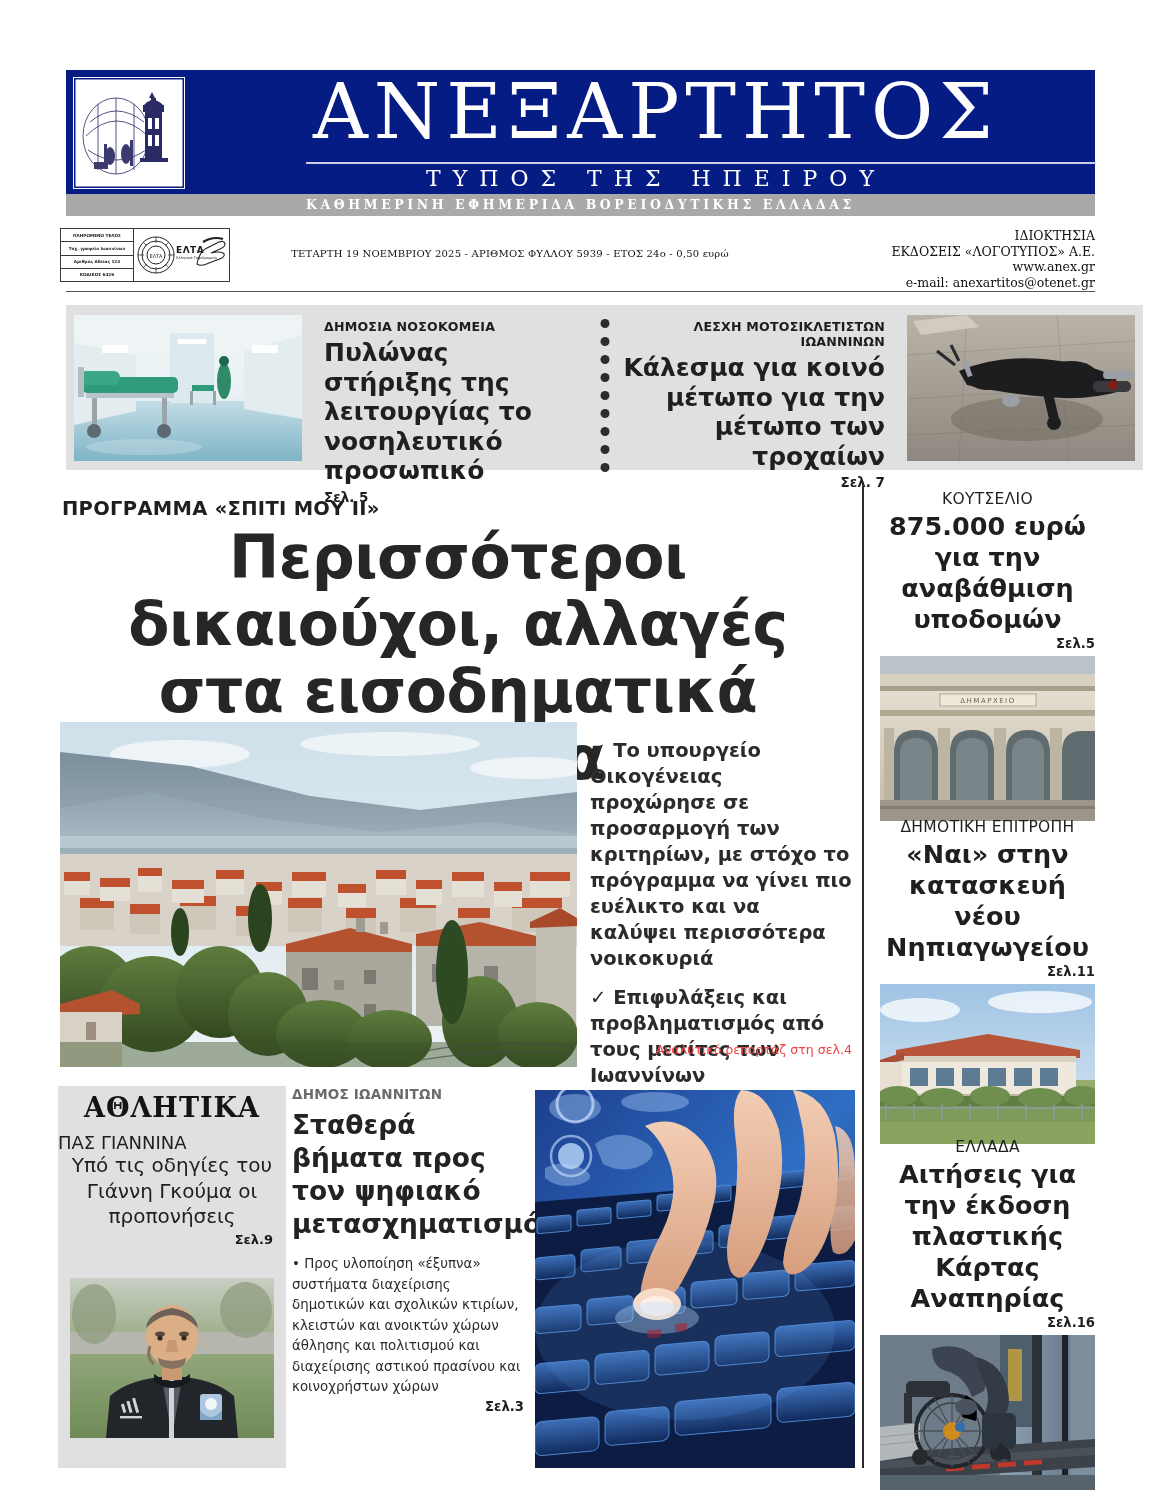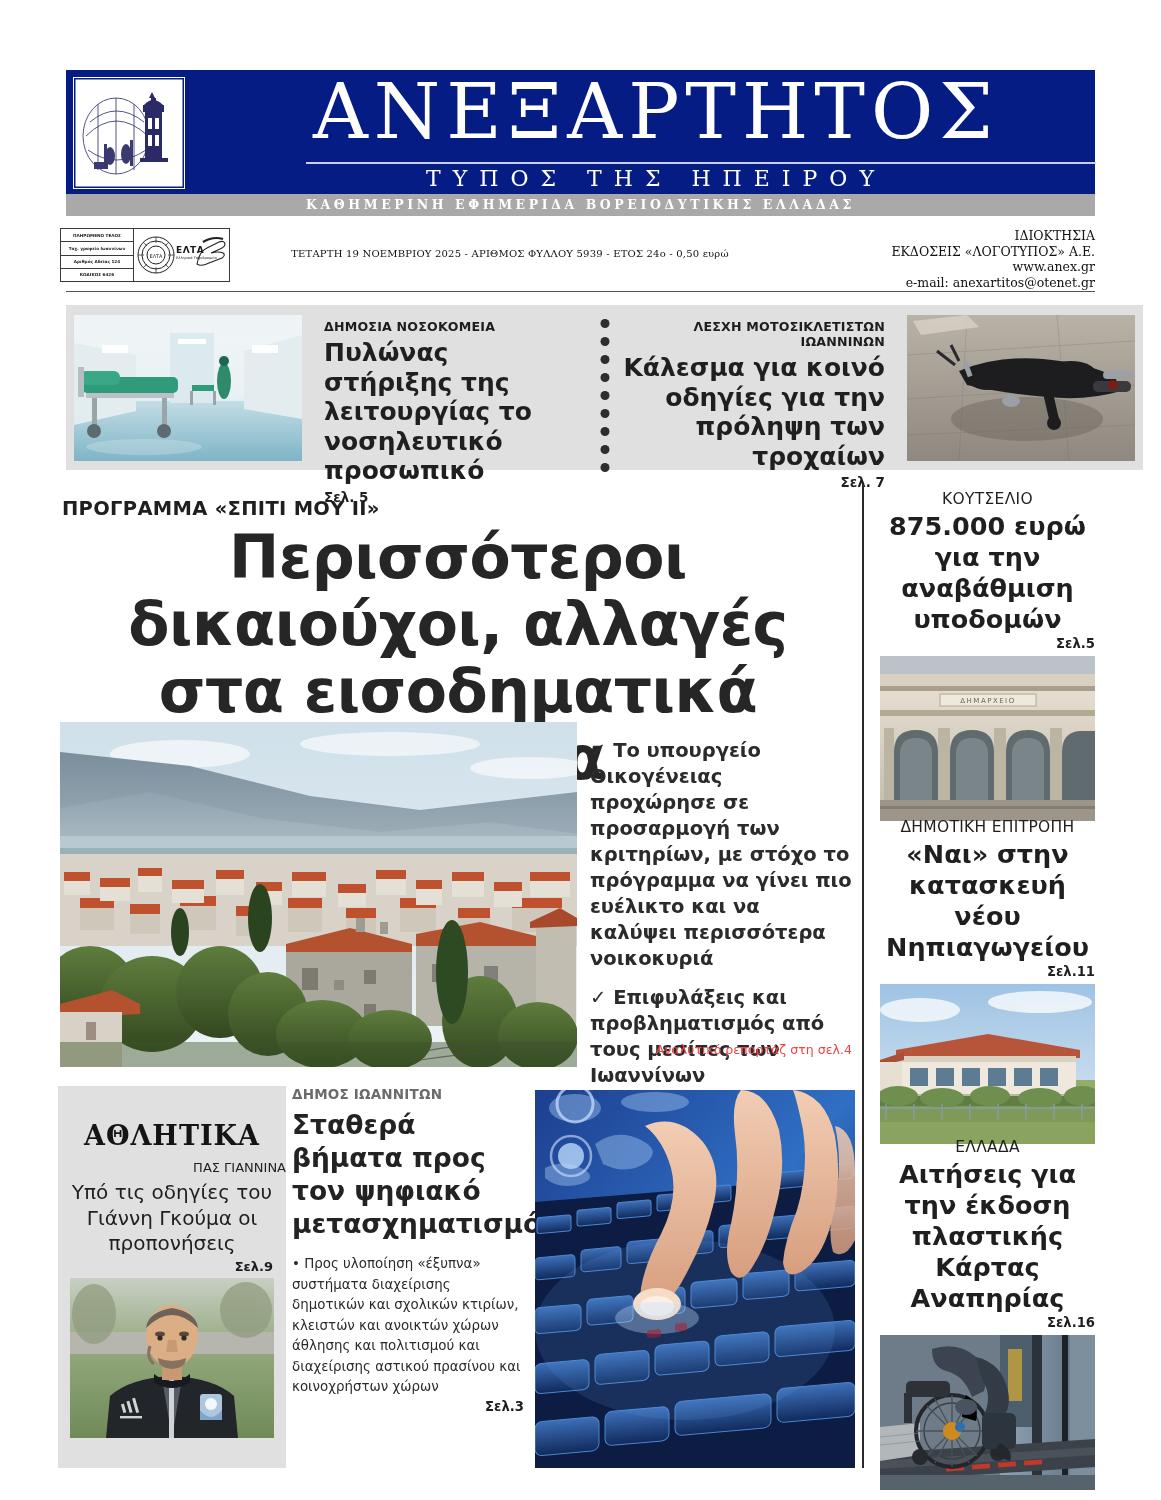--- a/index.html
+++ b/index.html
@@ -136,27 +136,27 @@
     font-size:12.6px;color:#ef4444;
   }
 
   
   .sports{
     position:absolute;left:58px;top:1086px;width:228px;height:382px;
     background:#e0e0e0;
   }
   .sports-title{
     text-align:center;font-family:"DejaVu Serif","Liberation Serif",serif;
-    font-size:27px;font-weight:700;color:#141414;padding-top:6px;letter-spacing:1px;margin-top:28px;
+    font-size:27px;font-weight:700;color:#141414;padding-top:6px;letter-spacing:1px;
   }
   .sports-kicker{
-    text-align:right;font-size:13px;font-weight:400;color:#1f1f1f;margin-top:9px;
+    text-align:left;font-size:18px;font-weight:400;color:#1f1f1f;margin-top:9px;
   }
   .sports-head{
-    text-align:center;font-size:20px;line-height:25.5px;color:#1f1f1f;margin-top:5px;
+    text-align:center;font-size:20px;line-height:25.5px;color:#1f1f1f;
   }
   .sports-sel{text-align:right;font-size:13px;font-weight:700;padding-right:13px;margin-top:2px;}
   .sports-photo{
     position:absolute;left:12px;top:192px;width:204px;height:160px;overflow:hidden;background:#667;
   }
 
   
   .dimos{position:absolute;left:292px;top:1086px;width:232px;}
   .dimos-kicker{font-size:13.5px;font-weight:700;color:#6b6b6b;letter-spacing:.2px;}
   .dimos-head{
@@ -338,21 +338,21 @@
       <span class="dot"></span>
       <span class="dot"></span>
       <span class="dot"></span>
       <span class="dot"></span>
       <span class="dot"></span>
       <span class="dot"></span>
     </div>
 
     <div class="strip-txt strip-txt-right">
       <div class="kicker">ΛΕΣΧΗ ΜΟΤΟΣΙΚΛΕΤΙΣΤΩΝ ΙΩΑΝΝΙΝΩΝ</div>
-      <div class="strip-head">Κάλεσμα για κοινό οδηγίες για την πρόληψη των τροχαίων</div>
+      <div class="strip-head">Κάλεσμα για κοινό μέτωπο για την μέτωπο των τροχαίων</div>
       <div class="selref">Σελ. 7</div>
     </div>
 
     <div class="strip-img strip-right-img">
       <svg viewBox="0 0 228 146" width="228" height="146">
         <defs>
           <linearGradient id="asph" x1="0" y1="0" x2="0" y2="1">
             <stop offset="0" stop-color="#b9b2a6"></stop>
               <stop offset="1" stop-color="#8f8880"></stop>
           </linearGradient>

